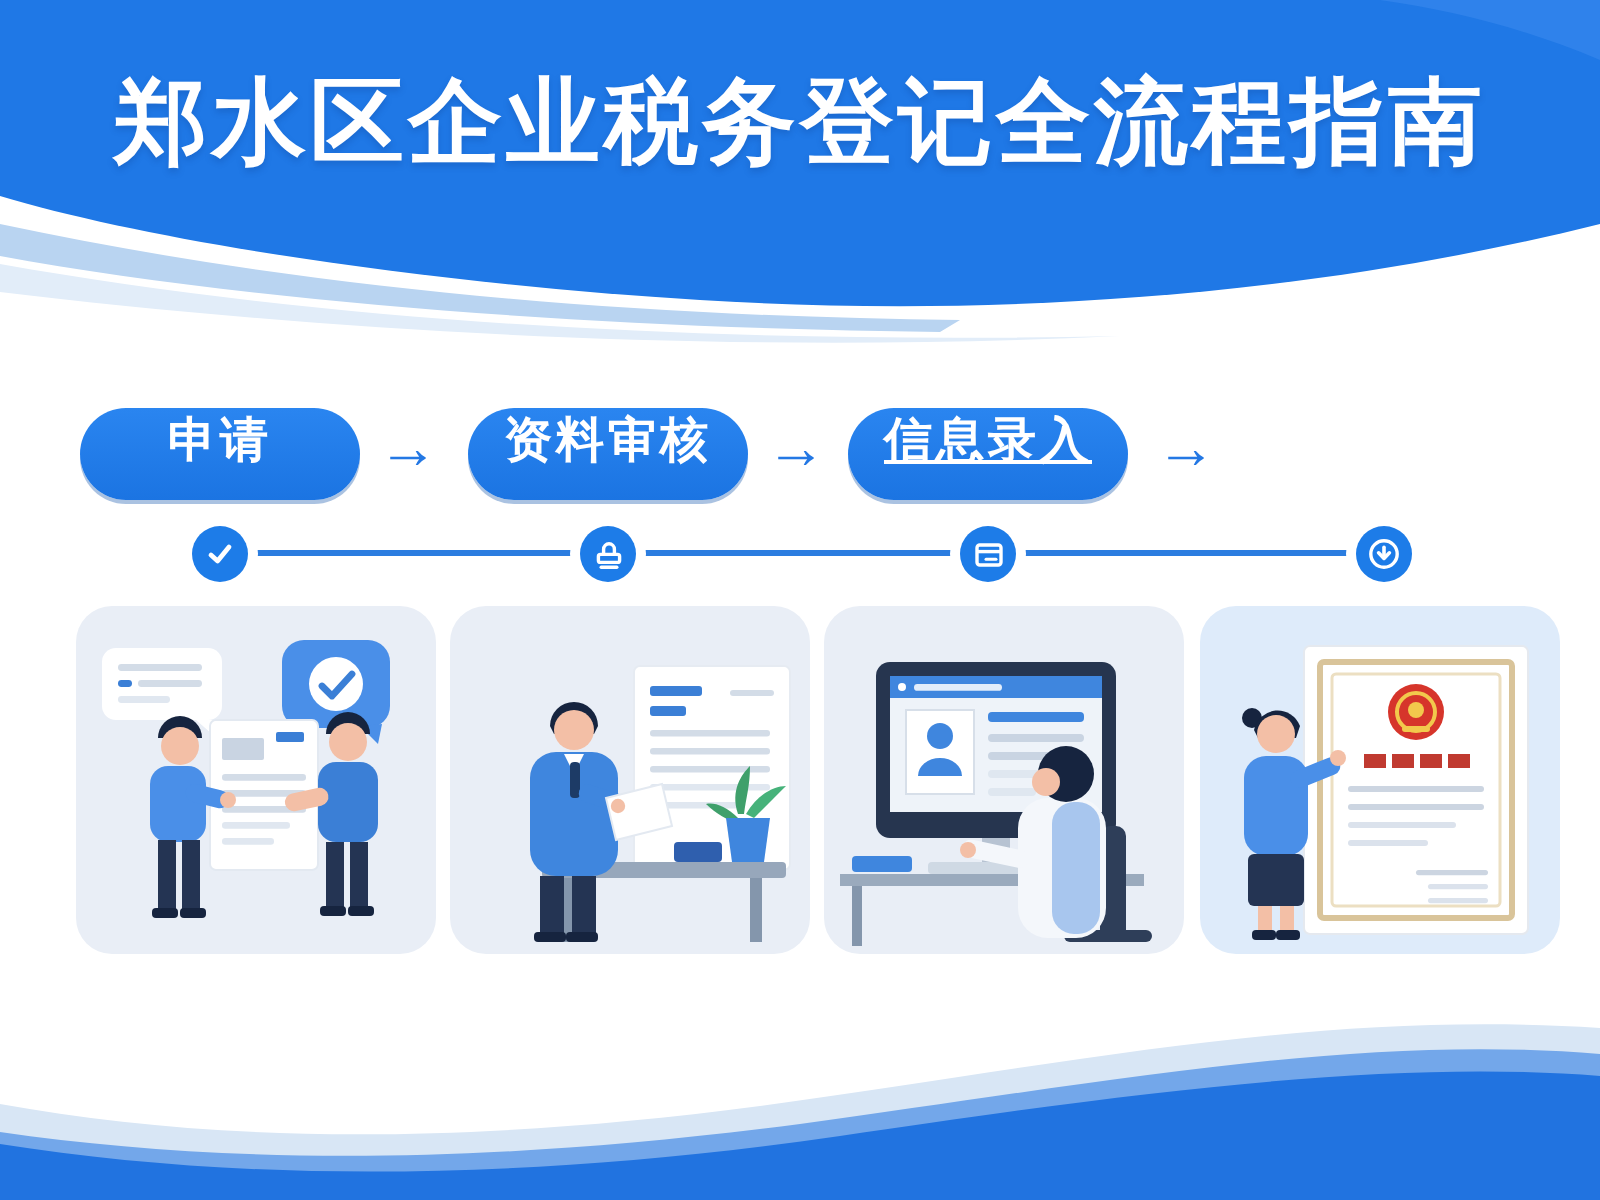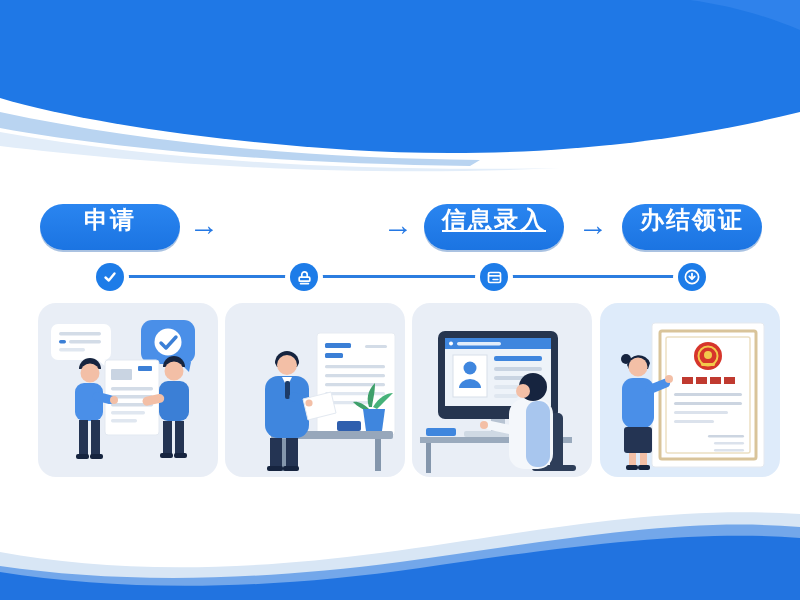--- a/index.html
+++ b/index.html
@@ -42,33 +42,34 @@
 <body>
 
 <div class="stage">
 
   <svg class="header-svg" viewBox="0 0 800 175" preserveAspectRatio="none">
     <path d="M0,0 H800 V112 C640,152 480,158 350,150 C220,142 80,122 0,98 Z" fill="#1f78e6"></path>
     <path d="M690,0 H800 V30 C762,14 726,5 690,0 Z" fill="#3c8bee" opacity="0.55"></path>
     <path d="M0,112 C140,142 300,158 480,160 L470,166 C290,164 120,150 0,128 Z" fill="#b9d4f1"></path>
     <path d="M0,132 C170,162 360,172 560,168 C350,178 150,164 0,146 Z" fill="#e2edf9"></path>
   </svg>
+  <div class="page-title">郑水区企业税务登记全流程指南</div>
 
   <div class="pill" style="left:40px;">
       <span>申请</span>
     </div>
   <div class="flow-arrow" style="left:184px;">→</div>
+  <div class="pill" style="left:234px;">
+      <span>资料审核</span>
+    </div>
   <div class="flow-arrow" style="left:378px;">→</div>
   <div class="pill" style="left:424px;text-decoration:underline;">
       <span>信息录入</span>
     </div>
   <div class="flow-arrow" style="left:573px;">→</div>
-  <div class="pill" style="left:622px;">
-      <span>办结领证</span>
-    </div>
 
   <div class="timeline-line" style="left:110px;width:582px;"></div>
 
   <div class="marker" style="left:96px;">
     <svg width="16" height="16" viewBox="0 0 16 16">
         <polyline points="3.5,8.5 6.8,11.5 12.5,4.5" fill="none" stroke="#fff" stroke-width="2.4" stroke-linecap="round" stroke-linejoin="round"></polyline>
       </svg>
   </div>
   <div class="marker" style="left:290px;">
     <svg width="17" height="17" viewBox="0 0 17 17">

